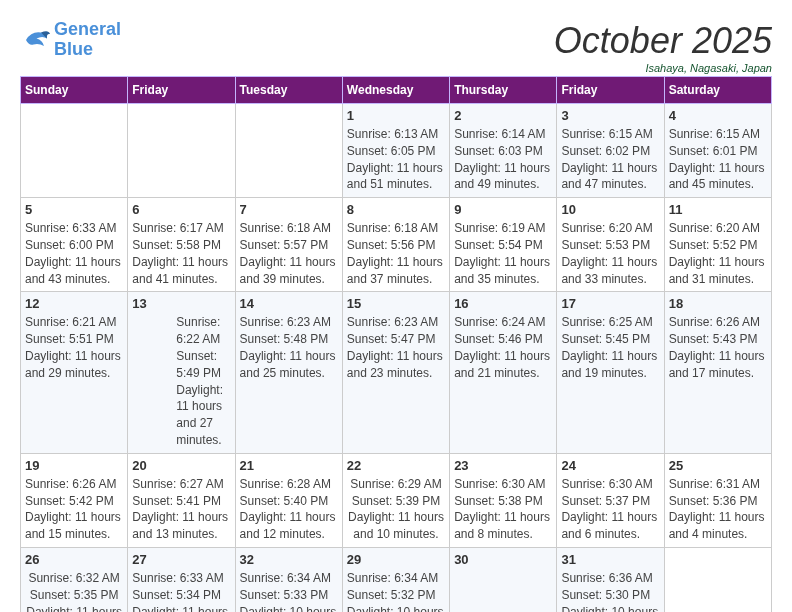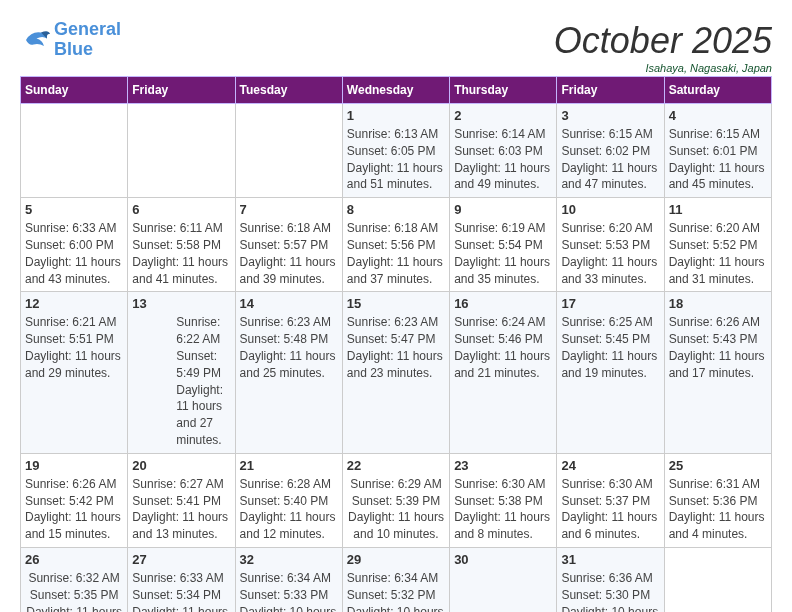--- a/index.html
+++ b/index.html
@@ -156,21 +156,21 @@
       <tr>
         <td>
           <div class="day-num">5</div>
           <div class="day-info" style="white-space: pre-line;">Sunrise: 6:33 AM
 Sunset: 6:00 PM
 Daylight: 11 hours
 and 43 minutes.</div>
         </td>
         <td>
           <div class="day-num">6</div>
-          <div class="day-info" style="white-space: pre-line;">Sunrise: 6:11 AM
+          <div class="day-info" style="white-space: pre-line;">Sunrise: 6:17 AM
 Sunset: 5:58 PM
 Daylight: 11 hours
 and 41 minutes.</div>
         </td>
         <td>
           <div class="day-num">7</div>
           <div class="day-info" style="white-space: pre-line;">Sunrise: 6:18 AM
 Sunset: 5:57 PM
 Daylight: 11 hours
 and 39 minutes.</div>

